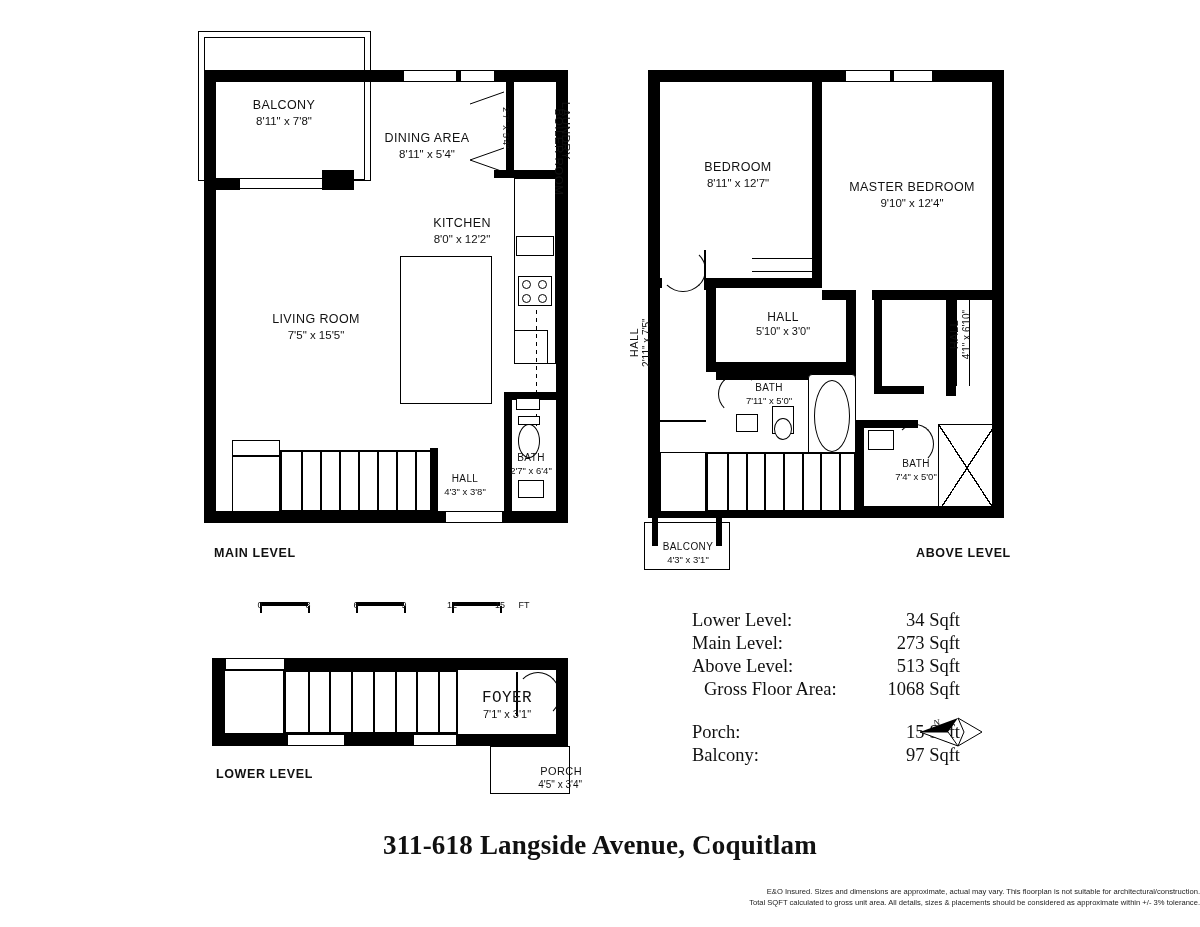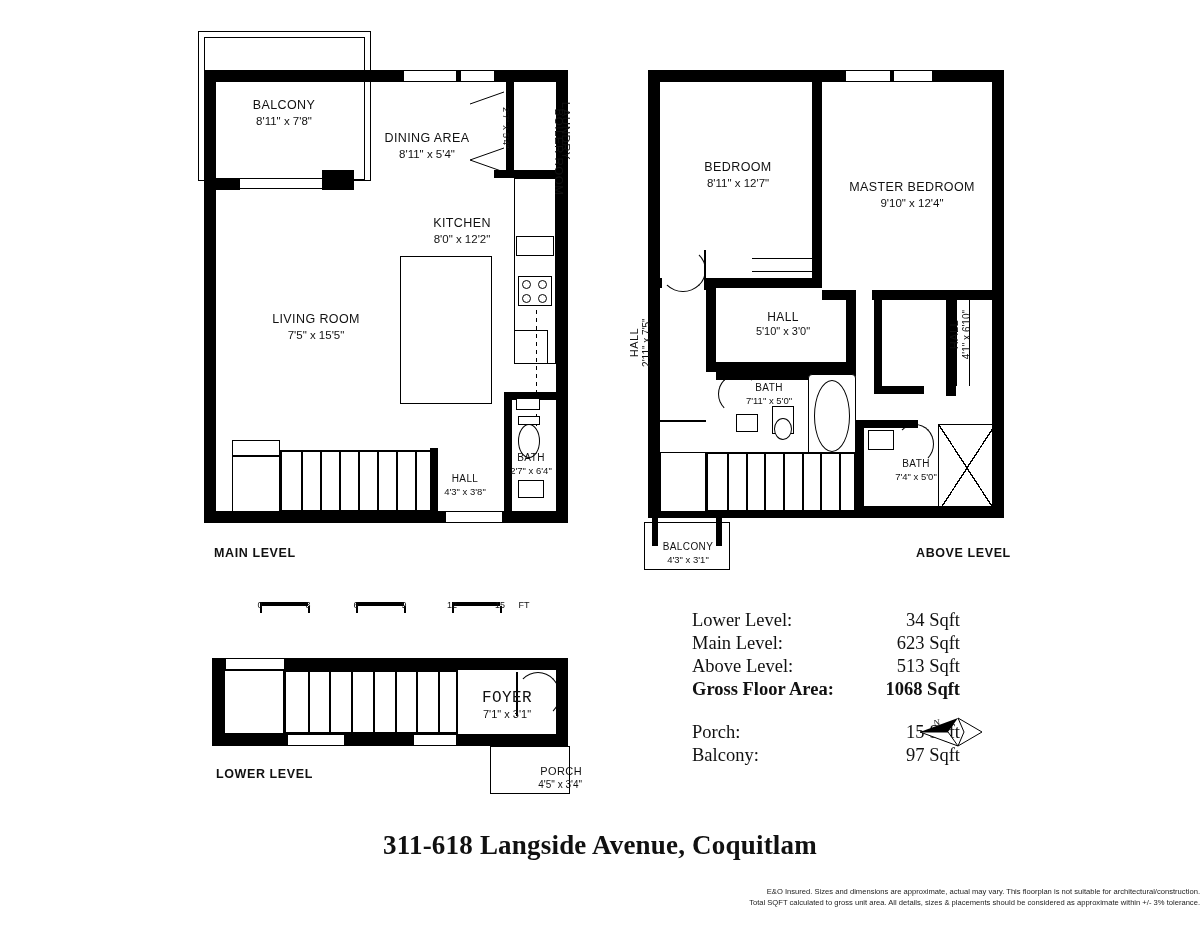--- a/index.html
+++ b/index.html
@@ -72,21 +72,21 @@
   .scale .bar { position: absolute; left: 0; top: 10px; height: 4px; width: 240px; }
   .scale .seg { position: absolute; top: 0; height: 4px; background: #000; }
   .scale .tick { position: absolute; top: 4px; width: 1.5px; height: 7px; background: #000; }
   .scale .num { position: absolute; font-size: 9px; top: -2px; transform: translateX(-50%); }
 
   
   .areas { position: absolute; font-family: "Liberation Serif", serif; }
   .areas .row { position: relative; height: 23px; font-size: 18.5px; }
   .areas .row .k { position: absolute; left: 0; top: 0; }
   .areas .row .v { position: absolute; right: 0; top: 0; text-align: right; }
-  .areas .row.bold { font-weight: bold; }
+  .areas .row.bold { font-weight: normal; margin-left: 12px; }
   .areas .excl { margin-top: 20px; }
 
   
   .title {
     position: absolute; width: 100%; text-align: center;
     font-family: "Liberation Serif", serif;
     font-weight: bold; font-size: 27px; letter-spacing: .2px;
   }
   .disc {
     position: absolute; width: 100%; text-align: center;
@@ -364,21 +364,21 @@
     <div class="level-title" style="left:216px; top:767px;">LOWER LEVEL</div>
   </div>
 
   <div class="areas" style="left:692px; top:610px; width:268px;">
     <div class="row">
       <span class="k">Lower Level:</span>
       <span class="v">34 Sqft</span>
     </div>
     <div class="row">
       <span class="k">Main Level:</span>
-      <span class="v">623 Sqft</span>
+      <span class="v">273 Sqft</span>
     </div>
     <div class="row">
       <span class="k">Above Level:</span>
       <span class="v">513 Sqft</span>
     </div>
     <div class="row bold">
       <span class="k">Gross Floor Area:</span>
       <span class="v">1068 Sqft</span>
     </div>
 

